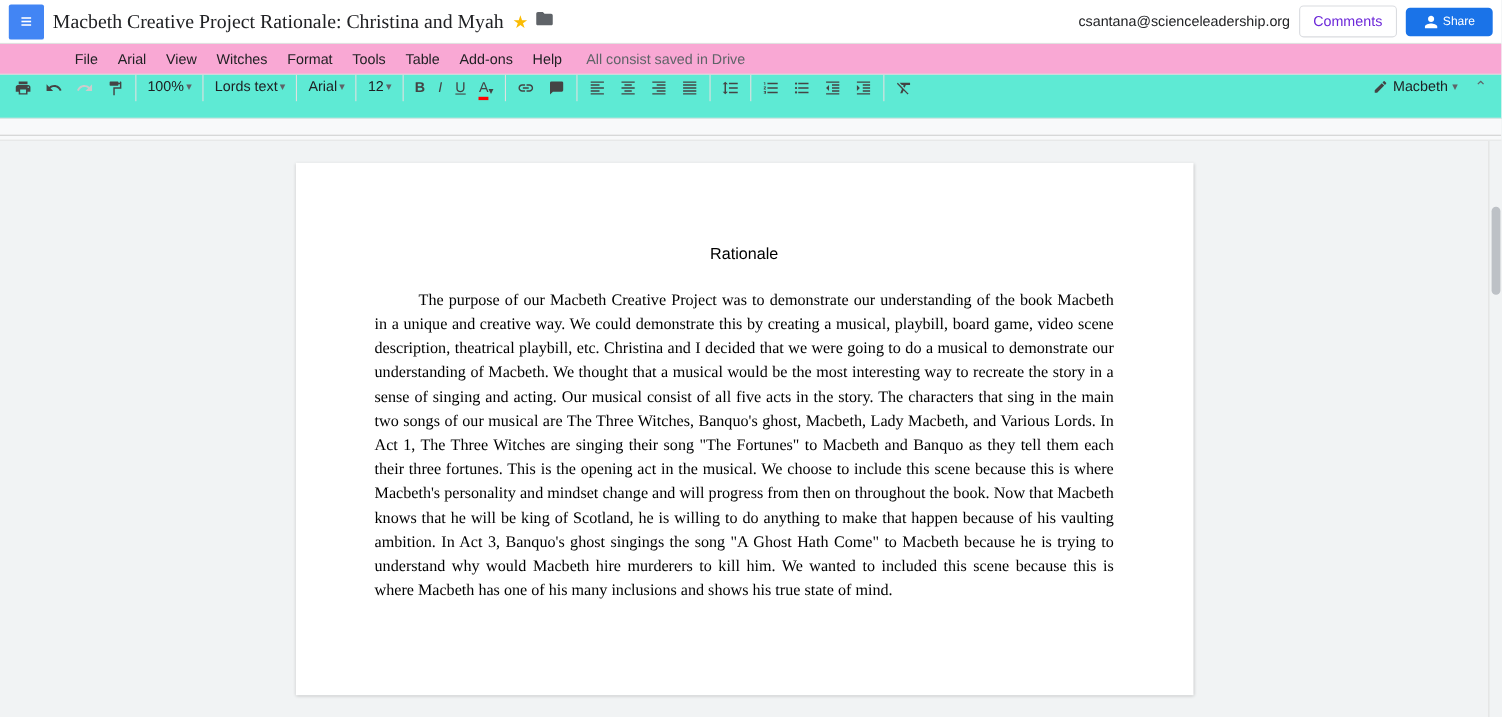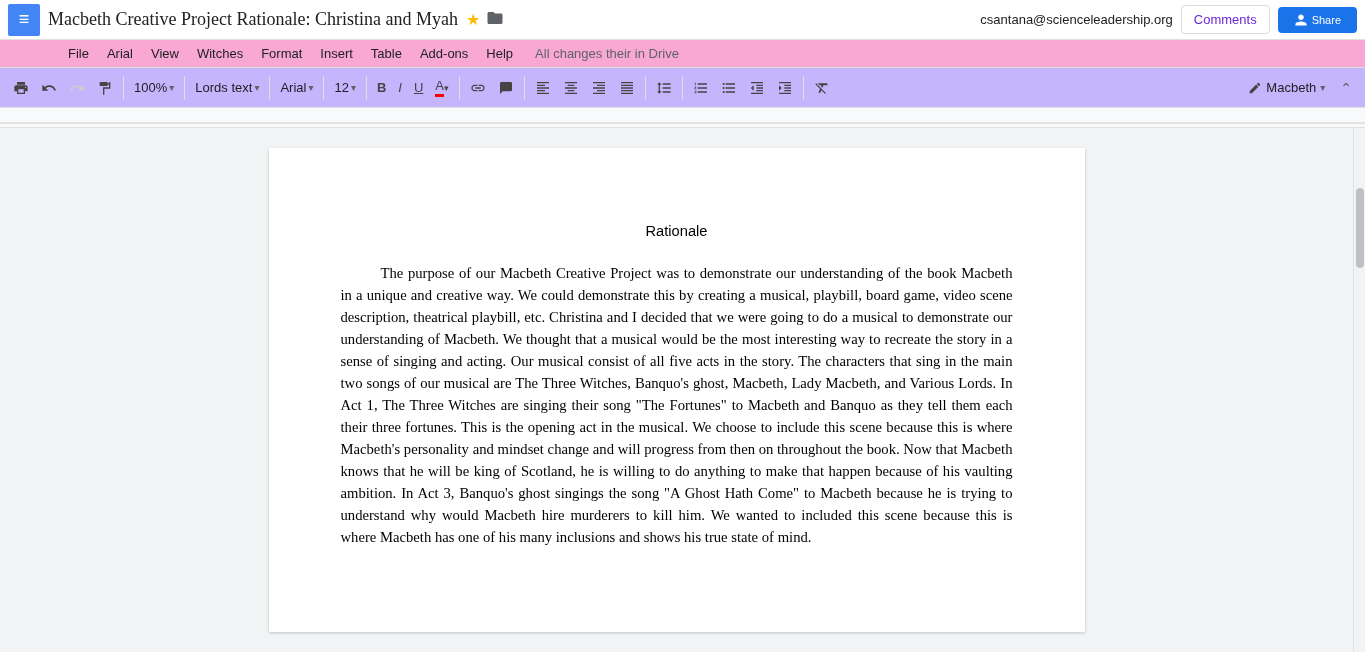--- a/index.html
+++ b/index.html
@@ -58,22 +58,22 @@
     }
     .menu-item {
       font-size: 13px; color: #202124;
       padding: 2px 8px; cursor: pointer; border-radius: 3px;
     }
     #autosave-msg { font-size: 13px; color: #5f6368; margin-left: 12px; }
 
     
     #toolbar {
       display: flex;
-      align-items: center;
-      background: #c4b5fd;
+      align-items: flex-start;
+      background: #5eead4;
       height: 40px;
       padding: 0 8px;
       border-bottom: 1px solid #e0e0e0;
       gap: 2px;
       flex-wrap: nowrap;
     }
     .toolbar-btn {
       background: none; border: none; cursor: pointer;
       padding: 4px 5px; border-radius: 3px; color: #444;
       font-size: 13px; display: flex; align-items: center;
@@ -190,25 +190,25 @@
     </button>
   </div>
 </div>
 
 <div id="menu-bar">
   <span class="menu-item">File</span>
   <span class="menu-item">Arial</span>
   <span class="menu-item">View</span>
   <span class="menu-item">Witches</span>
   <span class="menu-item">Format</span>
-  <span class="menu-item">Insert</span>
+  <span class="menu-item">Tools</span>
   <span class="menu-item">Table</span>
   <span class="menu-item">Add-ons</span>
   <span class="menu-item">Help</span>
-  <span id="autosave-msg">All changes their in Drive</span>
+  <span id="autosave-msg">All consist saved in Drive</span>
 </div>
 
 <div id="toolbar">
   <button class="toolbar-btn">
     <svg width="16" height="16" viewBox="0 0 24 24" fill="#444">
         <path d="M19 8H5c-1.66 0-3 1.34-3 3v6h4v4h12v-4h4v-6c0-1.66-1.34-3-3-3zm-3 11H8v-5h8v5zm3-7c-.55 0-1-.45-1-1s.45-1 1-1 1 .45 1 1-.45 1-1 1zm-1-9H6v4h12V3z"></path>
       </svg>
   </button>
   <button class="toolbar-btn">
     <svg width="16" height="16" viewBox="0 0 24 24" fill="#444">

